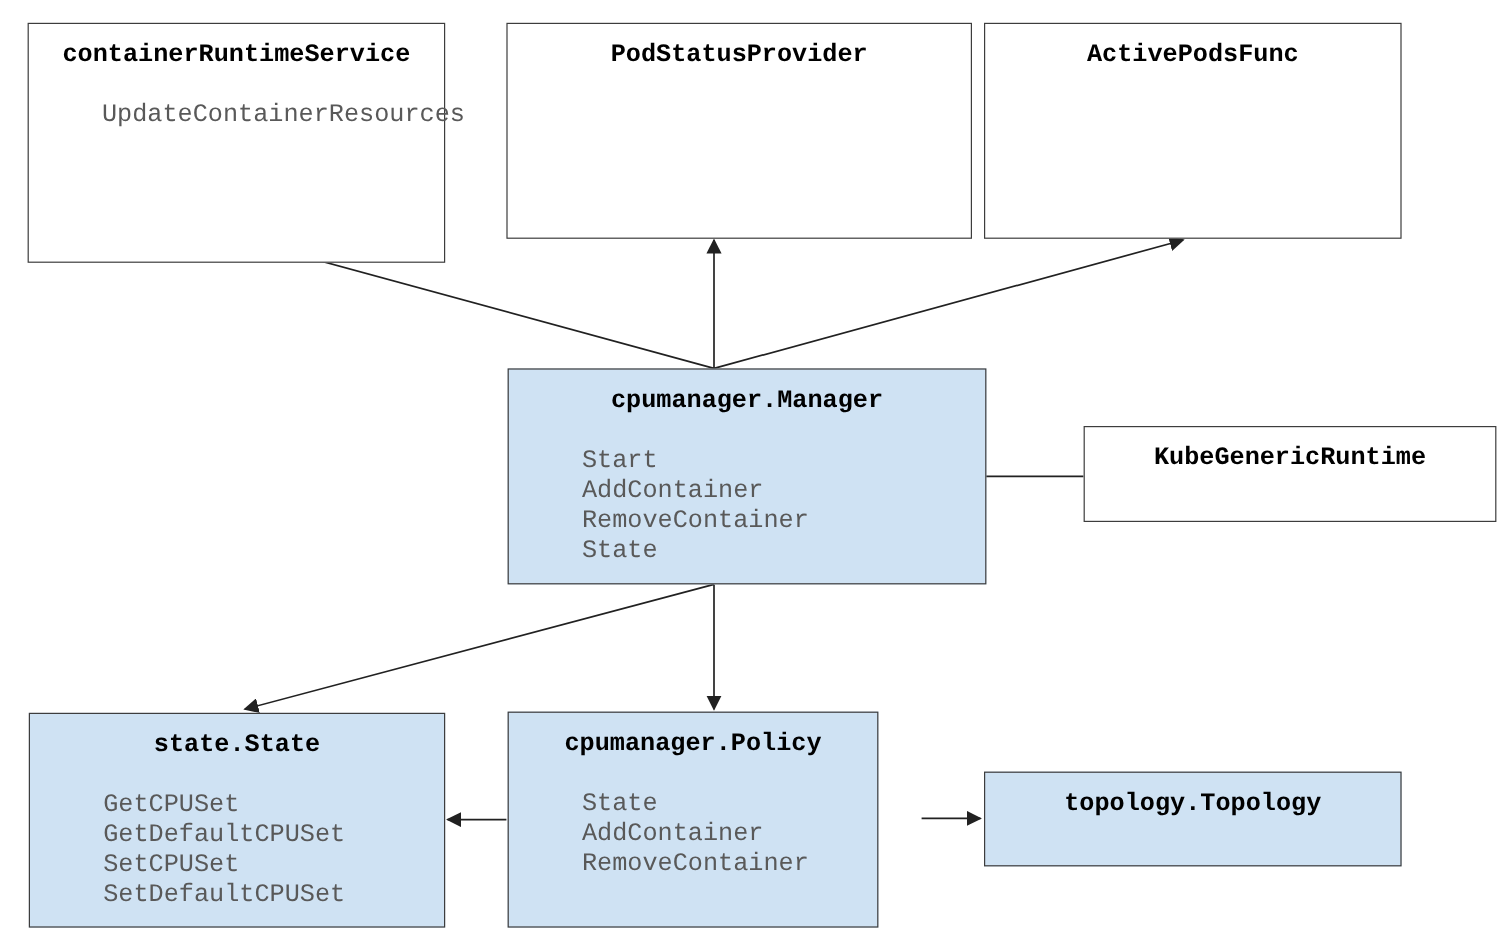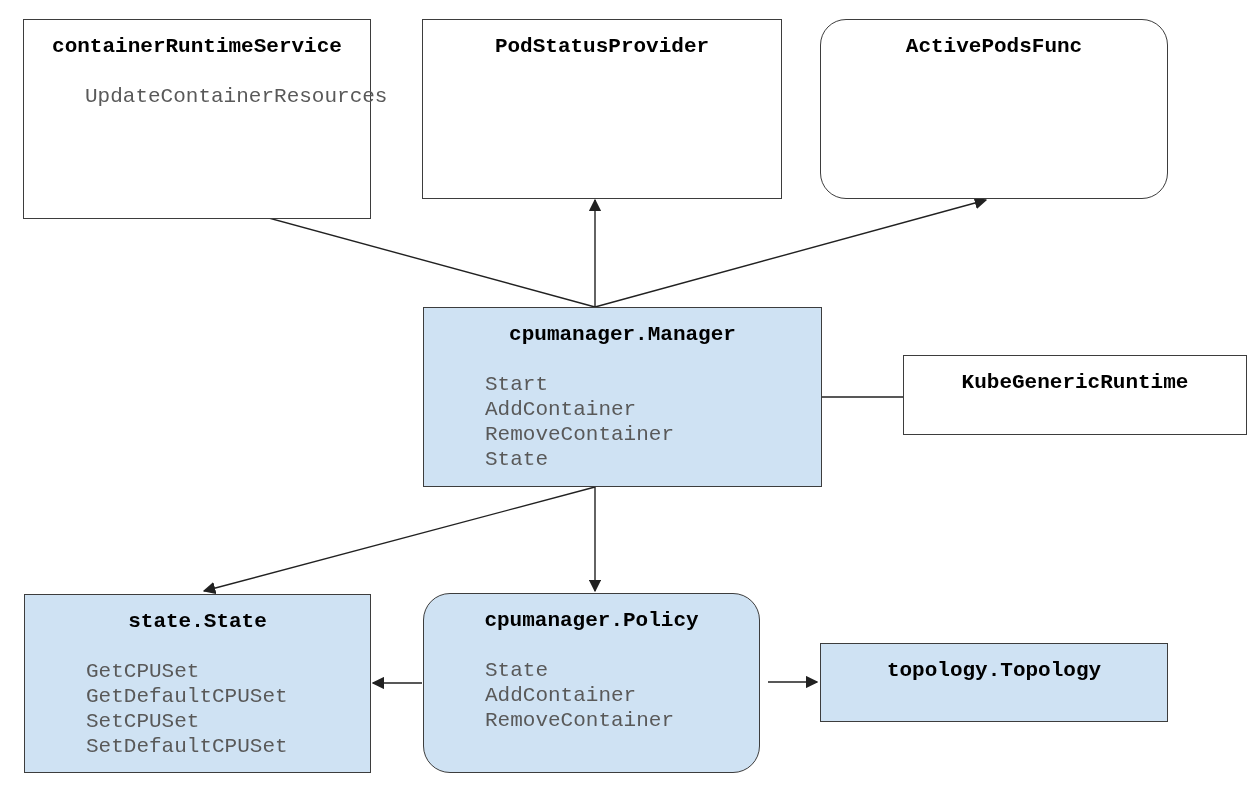--- a/index.html
+++ b/index.html
@@ -72,25 +72,25 @@
     <line class="edge" x1="768" y1="682" x2="817" y2="682" marker-end="url(#arrow)"></line>
   </svg>
 
   <div class="node white" style="left:23px; top:19px; width:348px; height:200px;">
     <div class="node-title">containerRuntimeService</div>
     <div class="node-methods">
       <div class="method">UpdateContainerResources</div>
     </div>
   </div>
 
-  <div class="node white" style="left:422px; top:19px; width:360px; height:180px;">
+  <div class="node white" style="left:422px; top:19px; width:388px; height:180px;">
     <div class="node-title">PodStatusProvider</div>
   </div>
 
-  <div class="node white" style="left:820px; top:19px; width:348px; height:180px;border-radius:26px;">
+  <div class="node white" style="left:820px; top:19px; width:348px; height:180px;">
     <div class="node-title">ActivePodsFunc</div>
   </div>
 
   <div class="node blue" style="left:423px; top:307px; width:399px; height:180px;">
     <div class="node-title">cpumanager.Manager</div>
     <div class="node-methods">
       <div class="method">Start</div>
       <div class="method">AddContainer</div>
       <div class="method">RemoveContainer</div>
       <div class="method">State</div>
@@ -104,21 +104,21 @@
   <div class="node blue" style="left:24px; top:594px; width:347px; height:179px;">
     <div class="node-title">state.State</div>
     <div class="node-methods">
       <div class="method">GetCPUSet</div>
       <div class="method">GetDefaultCPUSet</div>
       <div class="method">SetCPUSet</div>
       <div class="method">SetDefaultCPUSet</div>
     </div>
   </div>
 
-  <div class="node blue" style="left:423px; top:593px; width:337px; height:180px;border-radius:27px;">
+  <div class="node blue" style="left:423px; top:593px; width:309px; height:180px;">
     <div class="node-title">cpumanager.Policy</div>
     <div class="node-methods">
       <div class="method">State</div>
       <div class="method">AddContainer</div>
       <div class="method">RemoveContainer</div>
     </div>
   </div>
 
   <div class="node blue" style="left:820px; top:643px; width:348px; height:79px;">
     <div class="node-title">topology.Topology</div>

